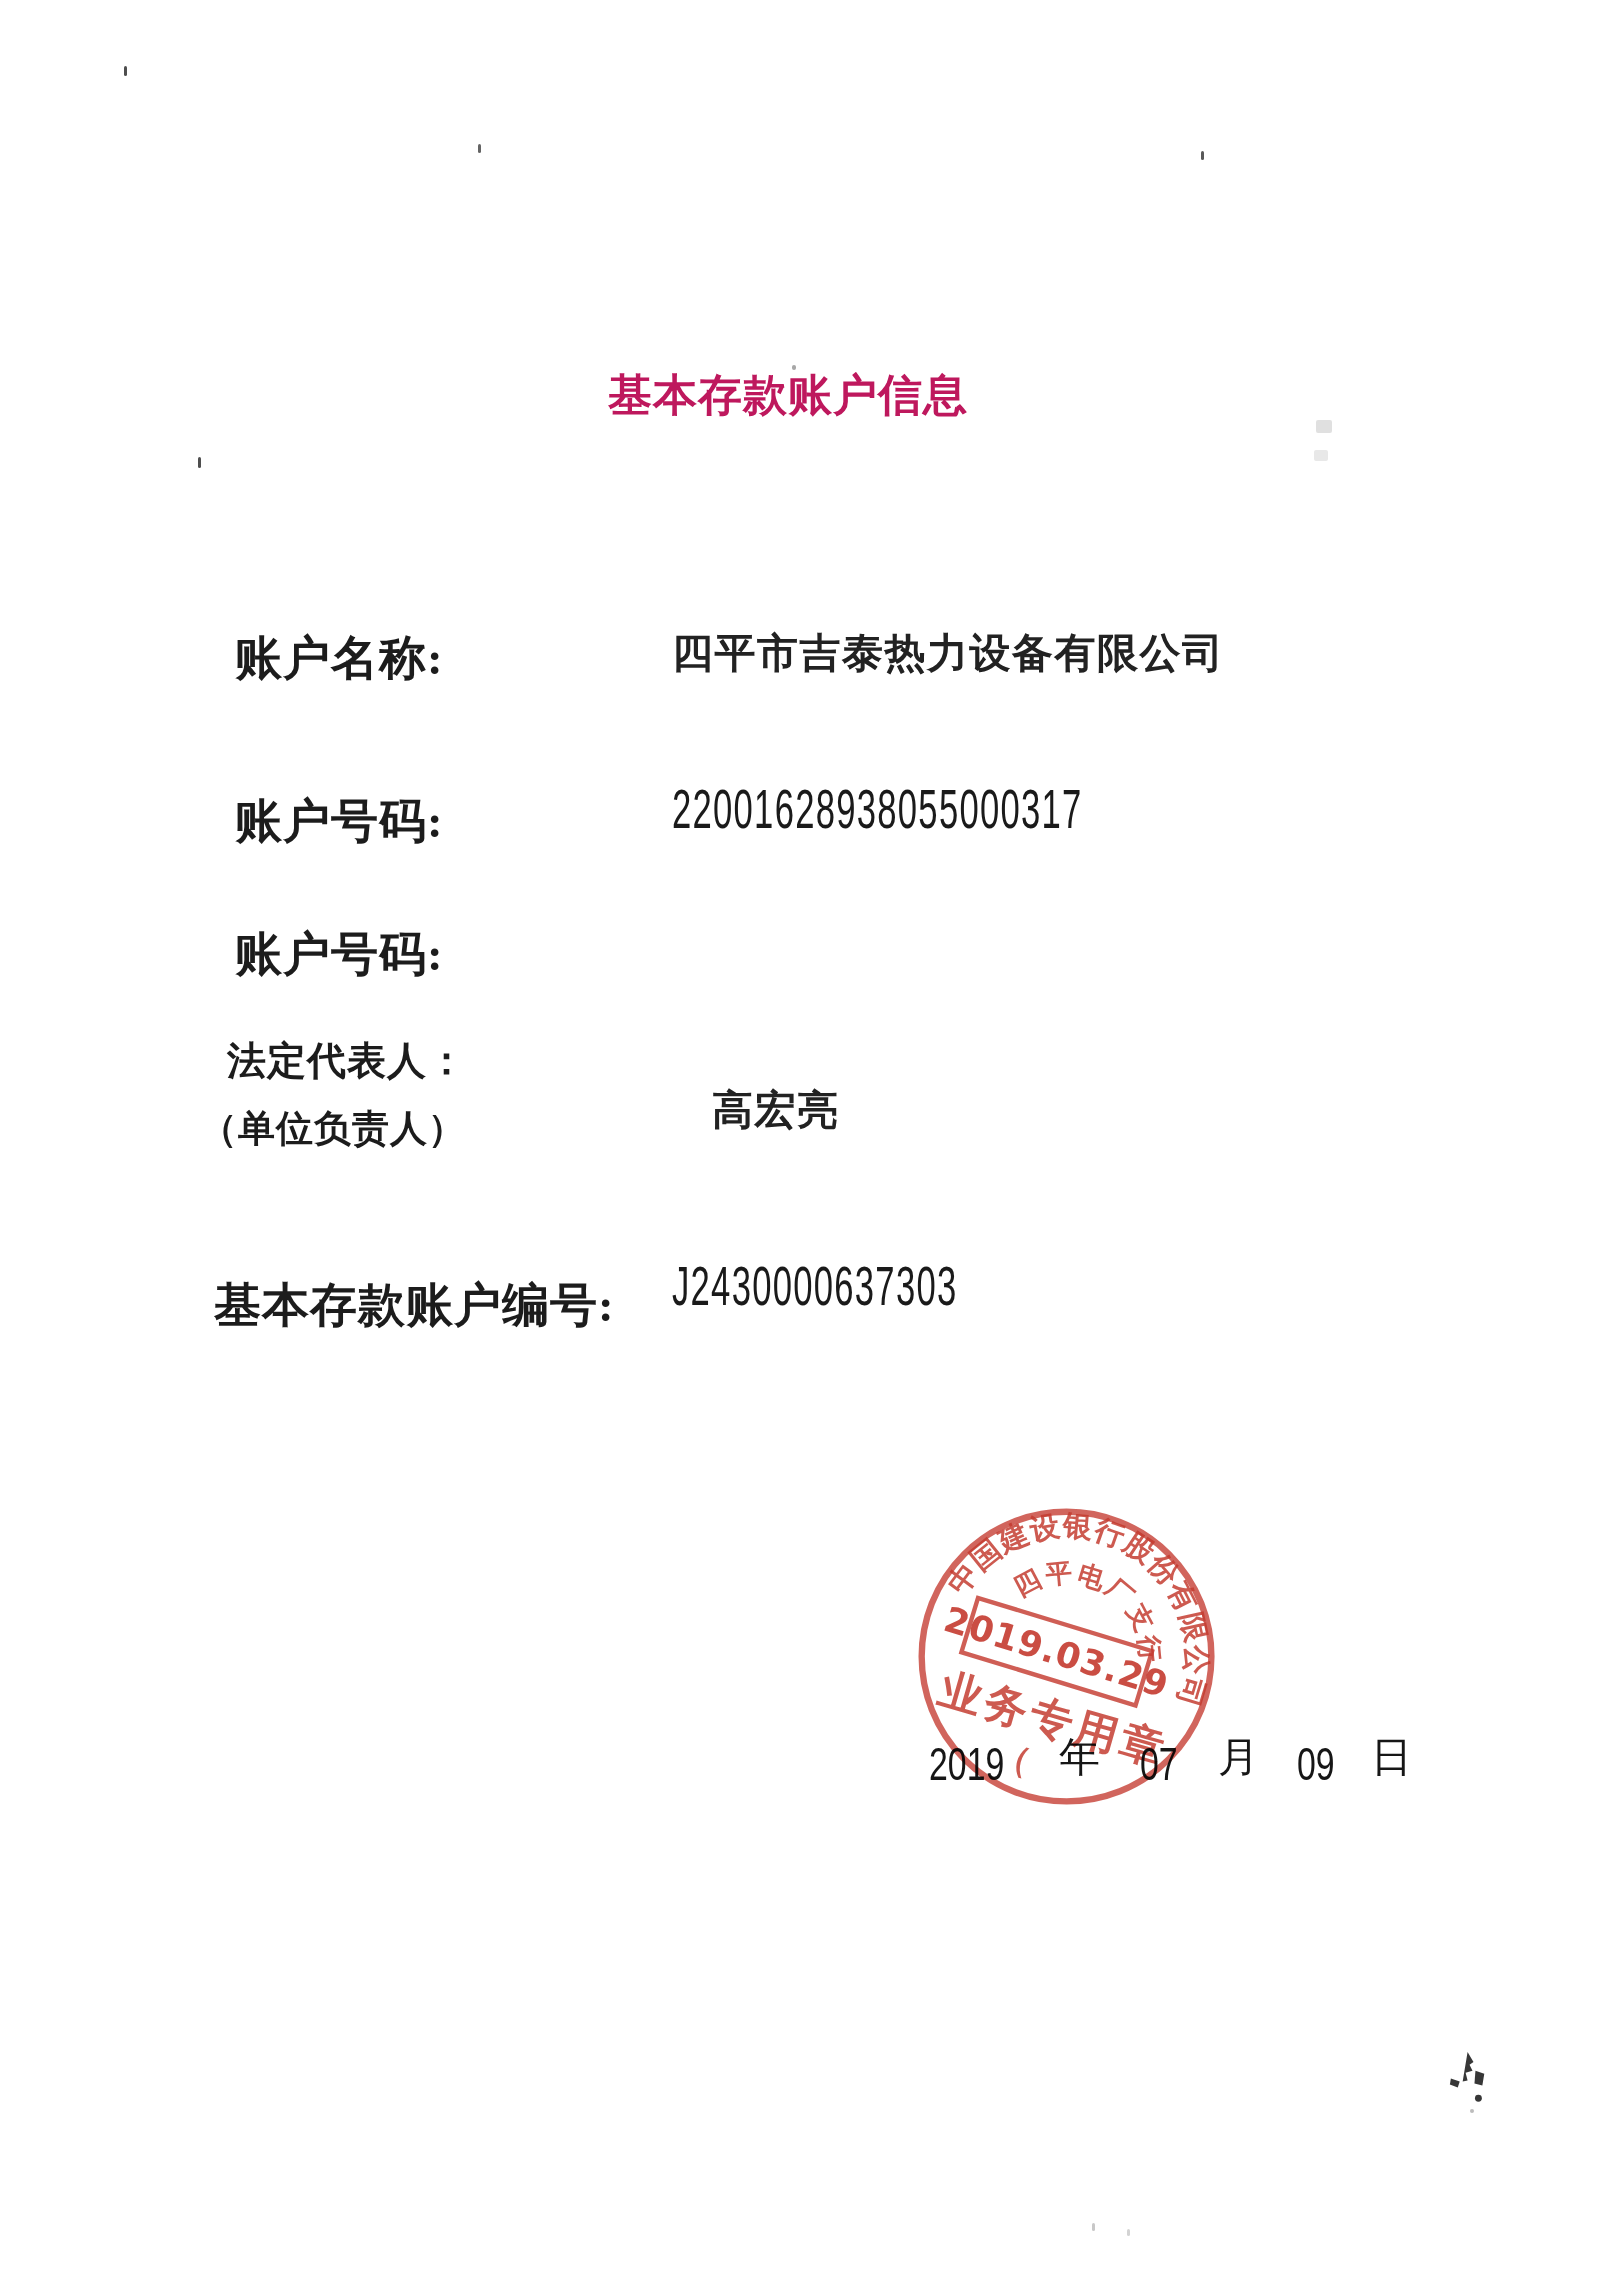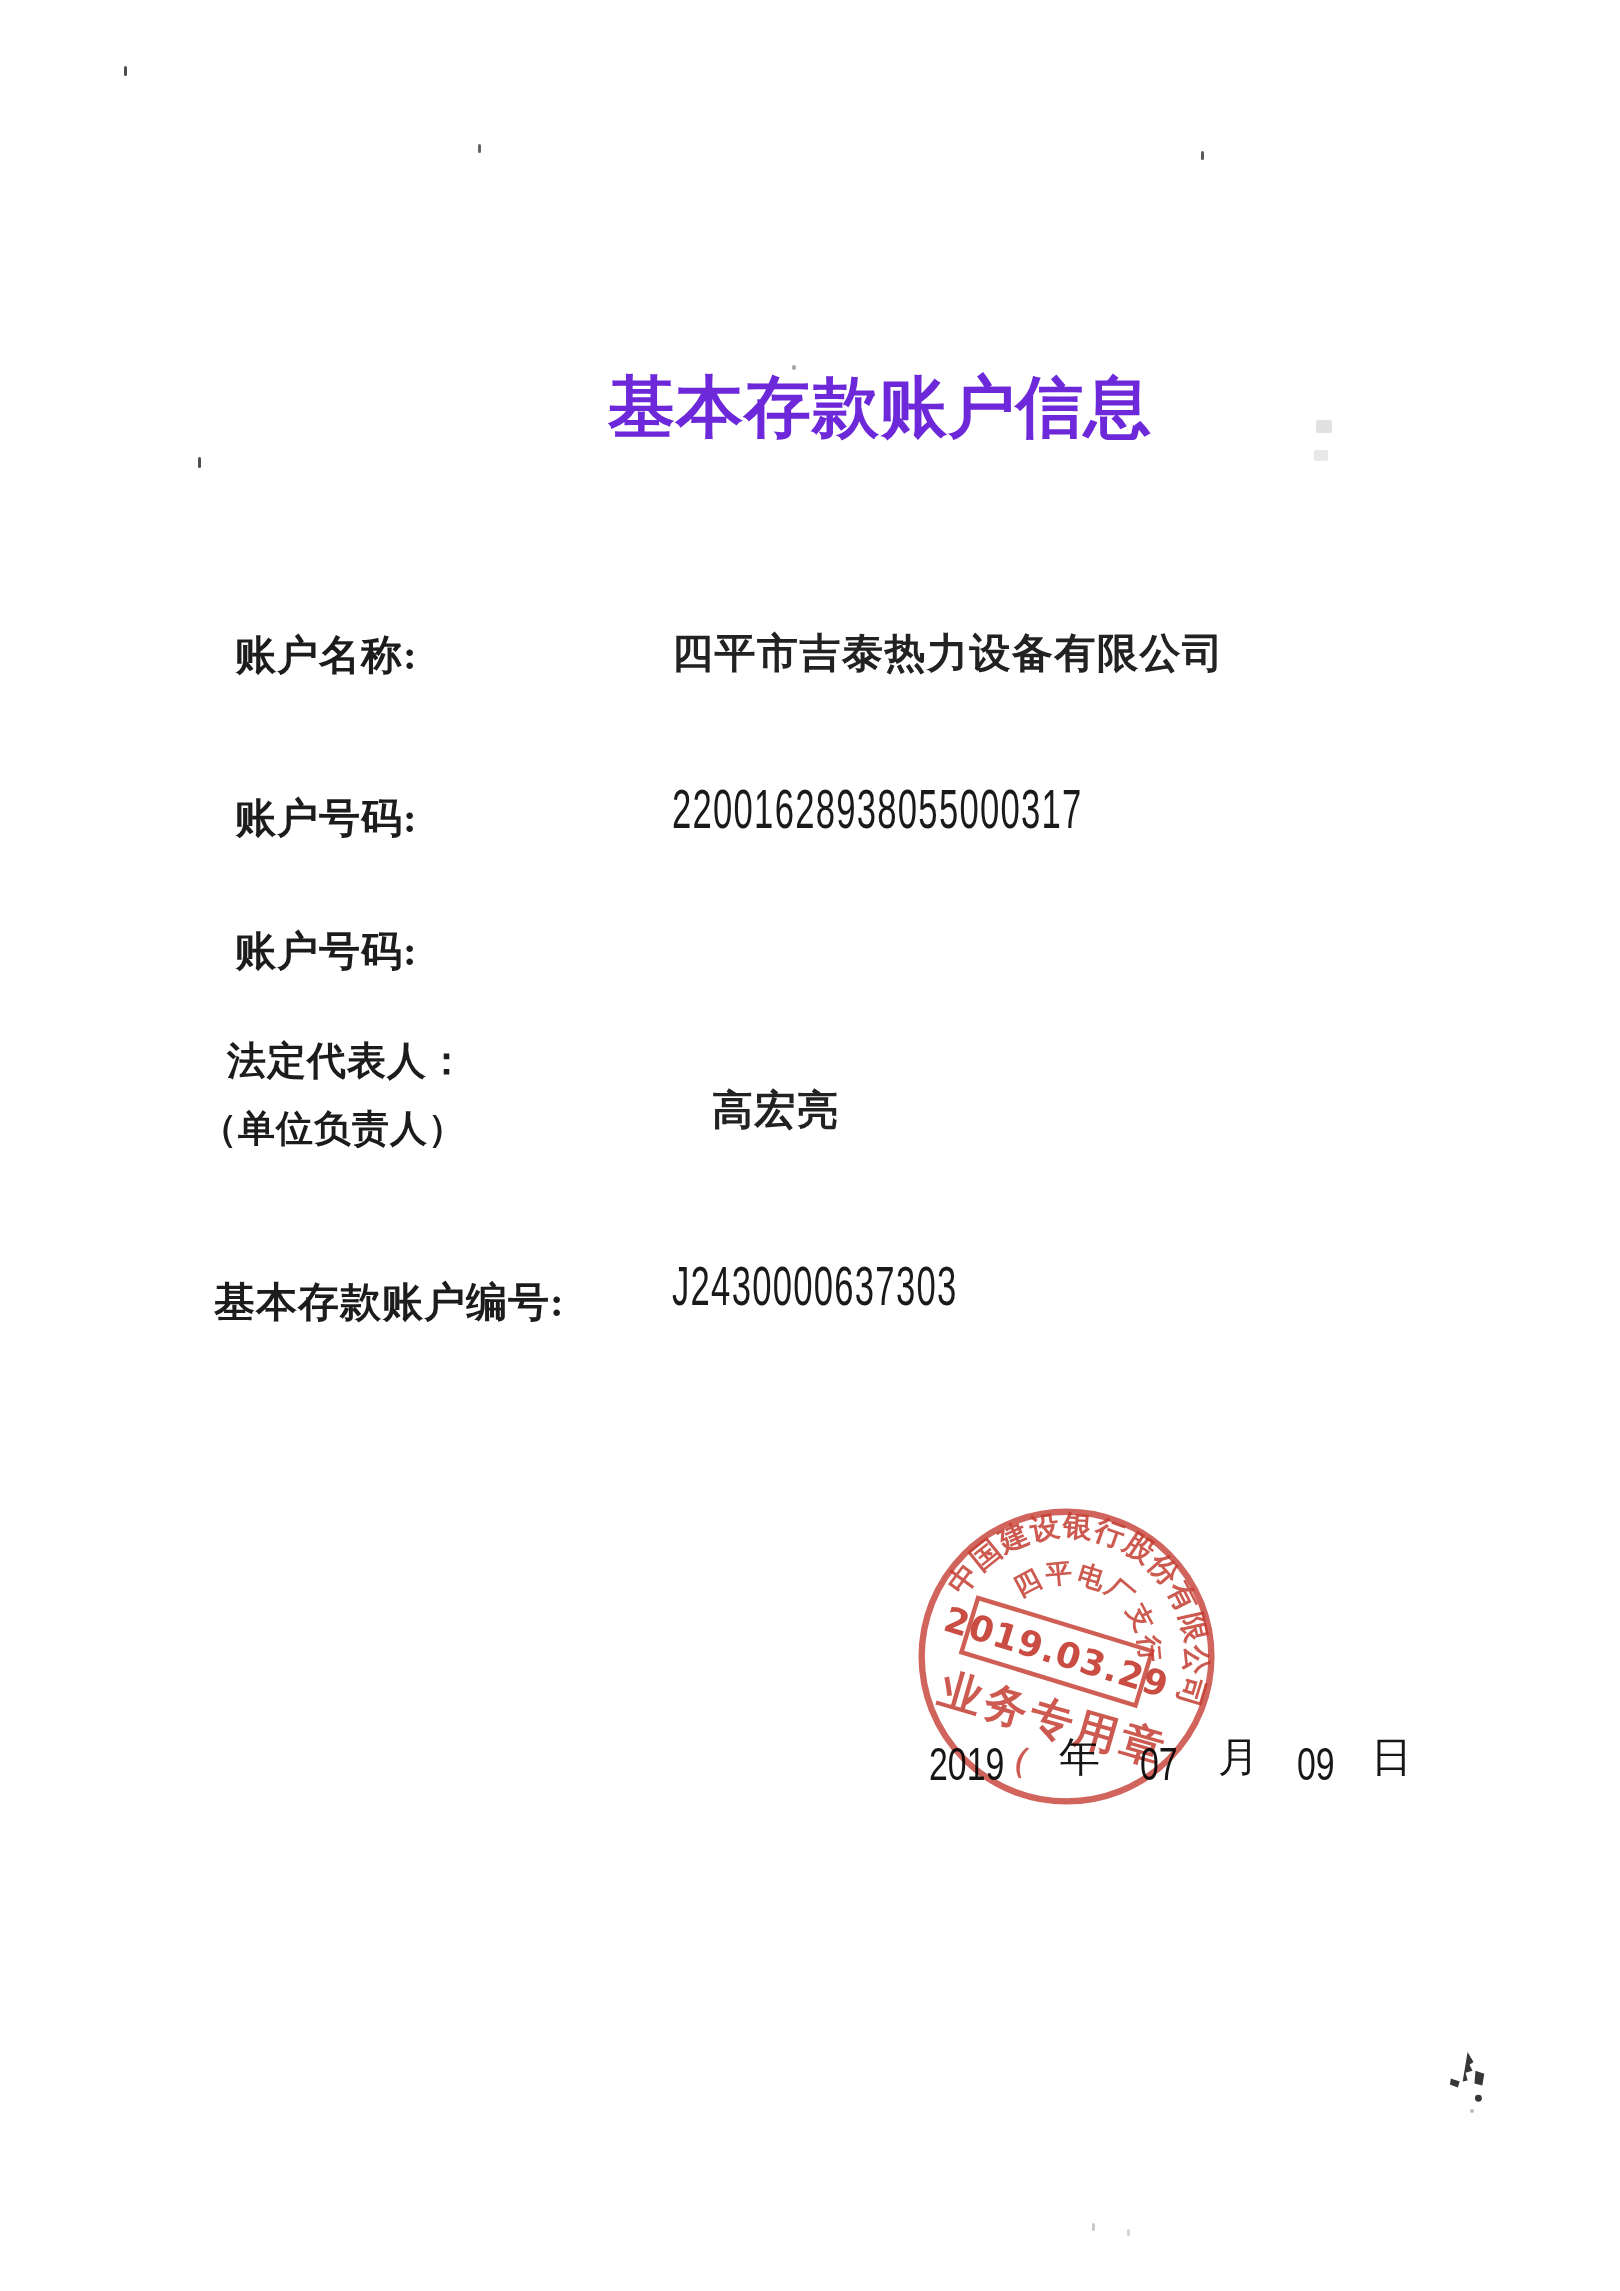--- a/index.html
+++ b/index.html
@@ -6,23 +6,23 @@
   .page{
     position:relative;
     width:1620px;height:2292px;
     background:#ffffff;
     overflow:hidden;
     font-family:"Liberation Serif","DejaVu Serif",serif;
     color:#1d1d1d;
   }
   .abs{position:absolute;white-space:pre;line-height:1;}
   .title{
-    font-size:67px;font-weight:700;letter-spacing:1px;color:#6d28d9;
+    font-size:44px;font-weight:700;letter-spacing:1px;color:#be185d;
   }
-  .lbl{font-size:41px;font-weight:700;color:#1c1c1c;letter-spacing:1px;}
+  .lbl{font-size:47px;font-weight:700;color:#1c1c1c;letter-spacing:1px;}
   .lbl.small{font-size:39px;}
   .val{font-size:41px;font-weight:700;color:#222;letter-spacing:1.5px;}
   .val.bank{font-size:37px;letter-spacing:2px;}
   .num{
     font-family:"Liberation Sans","DejaVu Sans",sans-serif;
     font-size:55px;line-height:55px;font-weight:400;color:#1a1a1a;
     transform:scaleX(0.63);transform-origin:left top;letter-spacing:2px;
   }
   .datenum{
     font-family:"Liberation Sans","DejaVu Sans",sans-serif;

